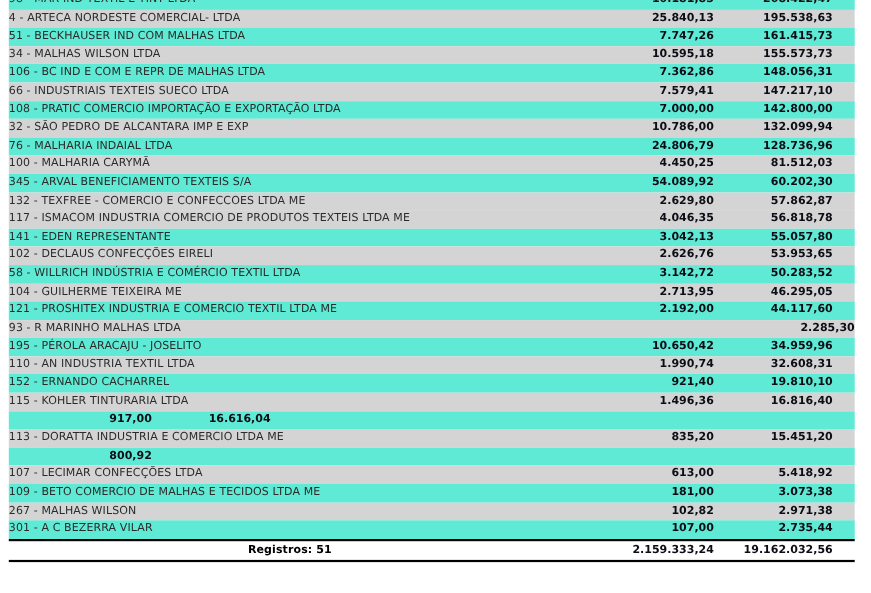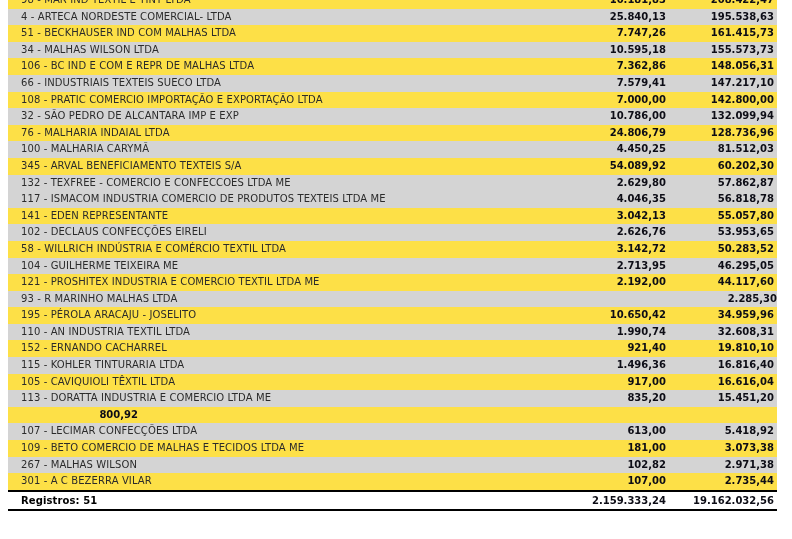--- a/index.html
+++ b/index.html
@@ -19,56 +19,57 @@
   }
   .rows {
     margin-top: -8px;
   }
   .row {
     display: flex;
     align-items: center;
     height: 16.6px;
     font-size: 10px;
     line-height: 16.6px;
-    background: #fde047;
+    background: #5eead4;
   }
   .row.striped {
     background: #d4d4d4;
   }
   .cell-name {
     flex: 1;
-    padding-left: 13px;
+    padding-left: 0;
     color: #2b2b2b;
     white-space: nowrap;
     overflow: hidden;
     letter-spacing: 0.1px;
   }
   .cell-v1, .cell-v2 {
     text-align: right;
     font-weight: bold;
     color: #0d0d16;
     white-space: nowrap;
   }
   .cell-v1 { width: 130px; }
-  .cell-v2 { width: 108px; padding-right: 3px; }
+  .cell-v2 { width: 108px; padding-right: 20px; }
   .footer {
     display: flex;
     align-items: center;
     height: 17px;
     line-height: 17px;
     font-size: 10px;
     font-weight: bold;
     color: #000000;
     border-top: 2px solid #000000;
     border-bottom: 2px solid #000000;
     background: #ffffff;
   }
   .footer .cell-name {
     color: #000000;
     font-weight: bold;
+    text-align: center;
   }
 </style>
 </head>
 <body>
 
 <div class="report">
   <div class="rows">
   <div class="row">
     <div class="cell-name">98 - MAR IND TEXTIL E TINT LTDA</div>
     <div class="cell-v1">10.181,83</div>
@@ -201,21 +202,20 @@
     <div class="cell-v2">19.810,10</div>
   </div>
 
   <div class="row striped">
     <div class="cell-name">115 - KOHLER TINTURARIA LTDA</div>
     <div class="cell-v1">1.496,36</div>
     <div class="cell-v2">16.816,40</div>
   </div>
 
   <div class="row">
-    <div class="cell-name">105 - CAVIQUIOLI TÊXTIL LTDA</div>
     <div class="cell-v1">917,00</div>
     <div class="cell-v2">16.616,04</div>
   </div>
 
   <div class="row striped">
     <div class="cell-name">113 - DORATTA INDUSTRIA E COMERCIO LTDA ME</div>
     <div class="cell-v1">835,20</div>
     <div class="cell-v2">15.451,20</div>
   </div>
 

